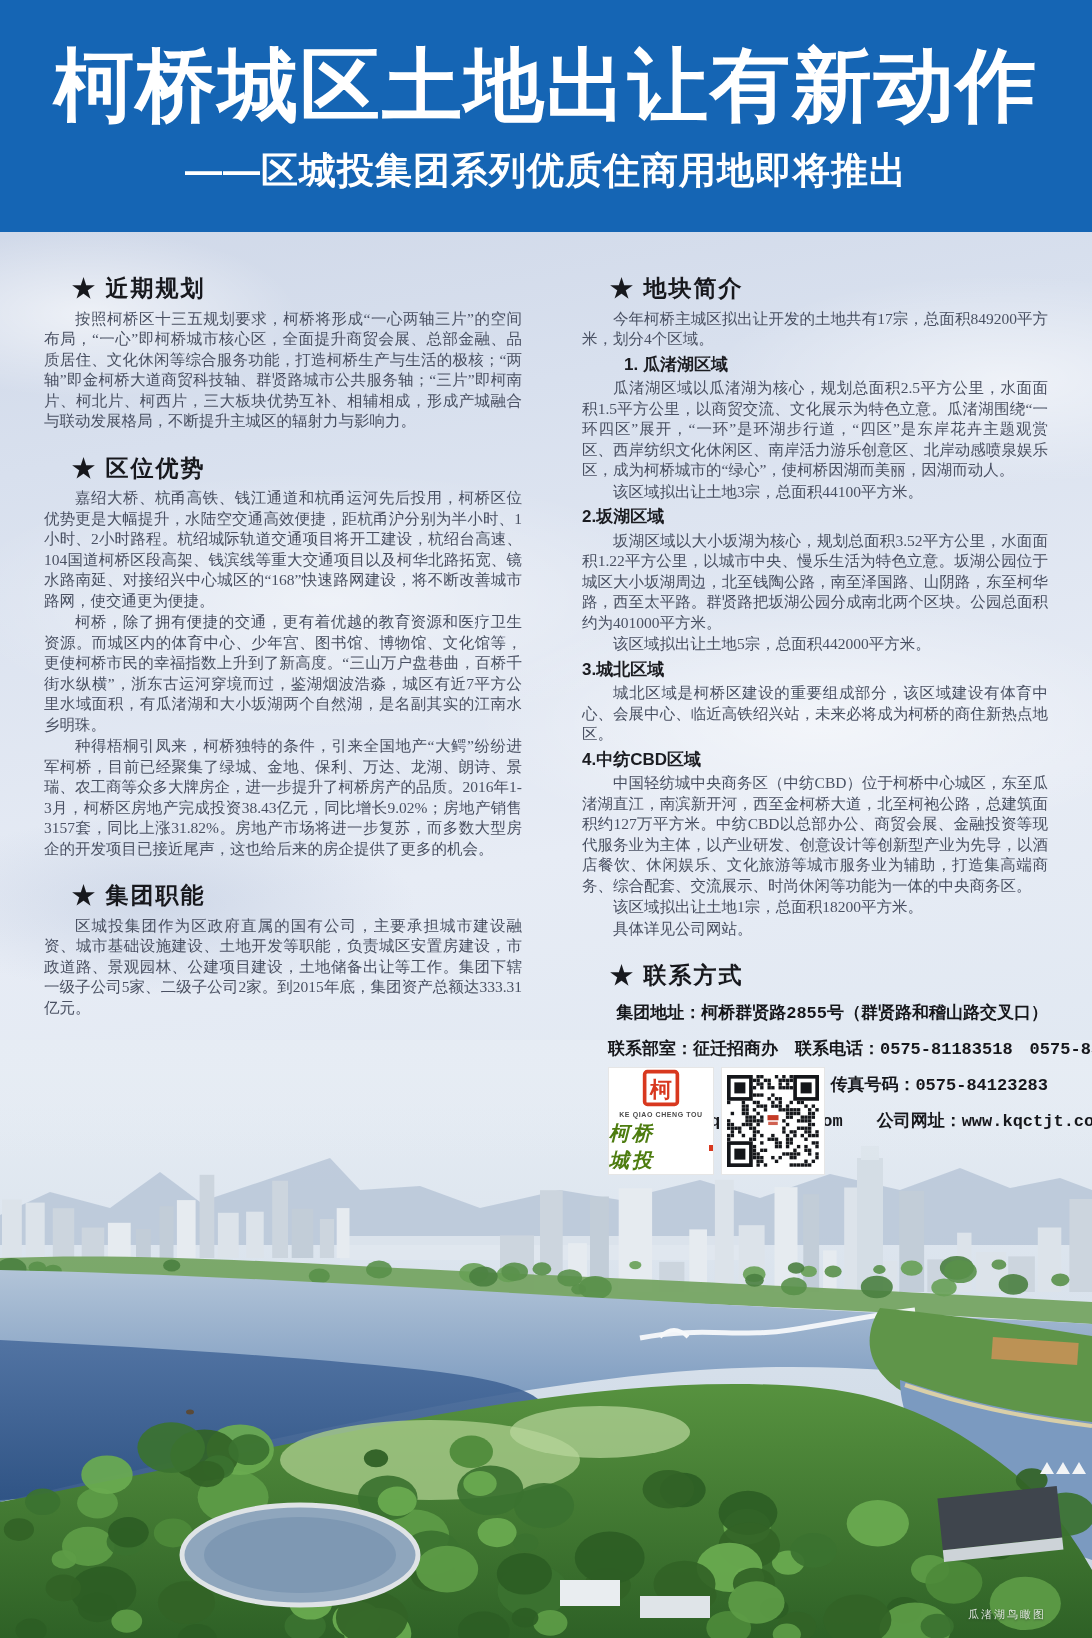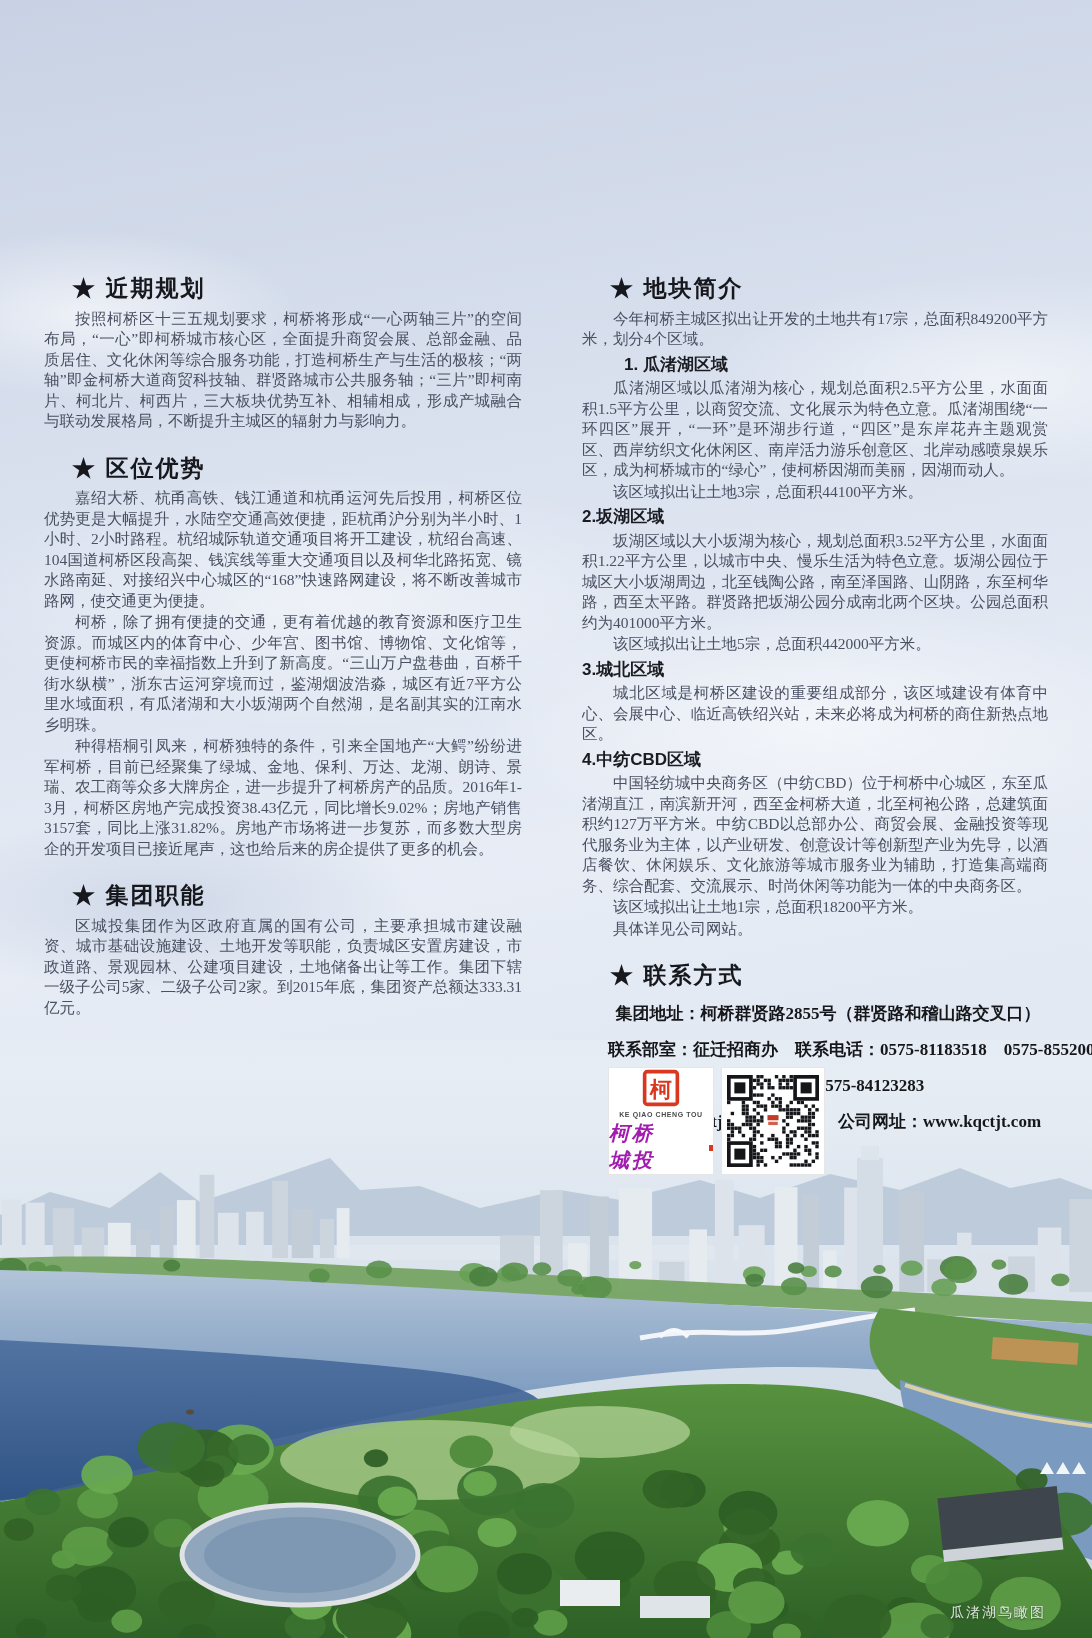--- a/index.html
+++ b/index.html
@@ -19,43 +19,47 @@
        font-size:15.5px;line-height:20.5px;text-align:justify;}
   .col-left{left:44px;top:262px;width:478px;}
   .col-right{left:582px;top:262px;width:466px;}
   .col p{margin:0 0 1px 0;text-indent:2em;}
   .sec-heading{font-family:"Liberation Sans",sans-serif;font-size:23px;font-weight:800;color:#17181d;
                margin:26px 0 10px 28px;letter-spacing:2px;text-indent:0;}
   .col .sec-heading:first-child{margin-top:16px;}
   .zone-title{font-family:Liberation Sans, sans-serif;font-size:17px;font-weight:700;color:#1b1c21;
               margin:5px 0 3px 0;text-indent:0;text-align:left;}
   .zone-title.indent1{margin-left:42px;}
-  .contact-lines{margin:2px 0 0 26px;font-family:Liberation Serif, serif;font-weight:700;
-                 font-size:17px;line-height:36px;color:#16171b;text-align:center;}
+  .contact-lines{margin:2px 0 0 26px;font-family:Liberation Mono, monospace;font-weight:700;
+                 font-size:17px;line-height:36px;color:#16171b;text-align:right;}
   .contact-lines div{white-space:nowrap;}
   .photo{position:absolute;left:0;top:1040px;width:1092px;height:598px;z-index:1;}
   .photo svg{display:block;}
-  .watermark{position:absolute;right:46px;bottom:16px;font-family:"Liberation Serif",serif;font-size:14px;
+  .watermark{position:absolute;right:46px;bottom:16px;font-family:"Liberation Serif",serif;font-size:11px;
              letter-spacing:2px;color:rgba(238,243,238,.9);text-shadow:0 1px 2px rgba(40,60,40,.75);}
   .logo-card{position:absolute;left:609px;top:1068px;width:104px;height:106px;background:#fff;z-index:4;
              display:flex;flex-direction:column;align-items:center;justify-content:center;box-shadow:0 0 0 1px #e6e6e6;}
   .logo-card .en{font-family:"Liberation Sans",sans-serif;font-size:7px;font-weight:700;letter-spacing:.6px;
                  color:#4a4a4a;margin-top:3px;white-space:nowrap;}
   .logo-card .cn{font-family:"Liberation Serif",serif;font-style:italic;font-weight:700;font-size:20px;
-                 letter-spacing:3px;color:#a21caf;display:flex;align-items:center;margin-top:2px;gap:44px;}
+                 letter-spacing:3px;color:#4d7c0f;display:flex;align-items:center;margin-top:2px;gap:44px;}
   .logo-card .mark{width:6px;height:6px;background:#d8381f;margin-left:2px;margin-top:2px;}
   .qr-card{position:absolute;left:722px;top:1068px;width:102px;height:106px;background:#fff;z-index:4;
            display:flex;align-items:center;justify-content:center;box-shadow:0 0 0 1px #e6e6e6;}
 </style>
 </head>
 <body>
 
 <div class="page">
   <div class="clouds"></div>
 
+  <header class="banner">
+    <div class="title">柯桥城区土地出让有新动作</div>
+    <div class="subtitle">——区城投集团系列优质住商用地即将推出</div>
+  </header>
 
   <section class="col col-left">
     <h2 class="sec-heading">★ 近期规划</h2>
     <p>按照柯桥区十三五规划要求，柯桥将形成“一心两轴三片”的空间布局，“一心”即柯桥城市核心区，全面提升商贸会展、总部金融、品质居住、文化休闲等综合服务功能，打造柯桥生产与生活的极核；“两轴”即金柯桥大道商贸科技轴、群贤路城市公共服务轴；“三片”即柯南片、柯北片、柯西片，三大板块优势互补、相辅相成，形成产城融合与联动发展格局，不断提升主城区的辐射力与影响力。</p>
 
     <h2 class="sec-heading">★ 区位优势</h2>
     <p>嘉绍大桥、杭甬高铁、钱江通道和杭甬运河先后投用，柯桥区位优势更是大幅提升，水陆空交通高效便捷，距杭甬沪分别为半小时、1小时、2小时路程。杭绍城际轨道交通项目将开工建设，杭绍台高速、104国道柯桥区段高架、钱滨线等重大交通项目以及柯华北路拓宽、镜水路南延、对接绍兴中心城区的“168”快速路网建设，将不断改善城市路网，使交通更为便捷。</p>
     <p>柯桥，除了拥有便捷的交通，更有着优越的教育资源和医疗卫生资源。而城区内的体育中心、少年宫、图书馆、博物馆、文化馆等，更使柯桥市民的幸福指数上升到了新高度。“三山万户盘巷曲，百桥千街水纵横”，浙东古运河穿境而过，鉴湖烟波浩淼，城区有近7平方公里水域面积，有瓜渚湖和大小坂湖两个自然湖，是名副其实的江南水乡明珠。</p>
 
     <p>种得梧桐引凤来，柯桥独特的条件，引来全国地产“大鳄”纷纷进军柯桥，目前已经聚集了绿城、金地、保利、万达、龙湖、朗诗、景瑞、农工商等众多大牌房企，进一步提升了柯桥房产的品质。2016年1-3月，柯桥区房地产完成投资38.43亿元，同比增长9.02%；房地产销售3157套，同比上涨31.82%。房地产市场将进一步复苏，而多数大型房企的开发项目已接近尾声，这也给后来的房企提供了更多的机会。</p>

